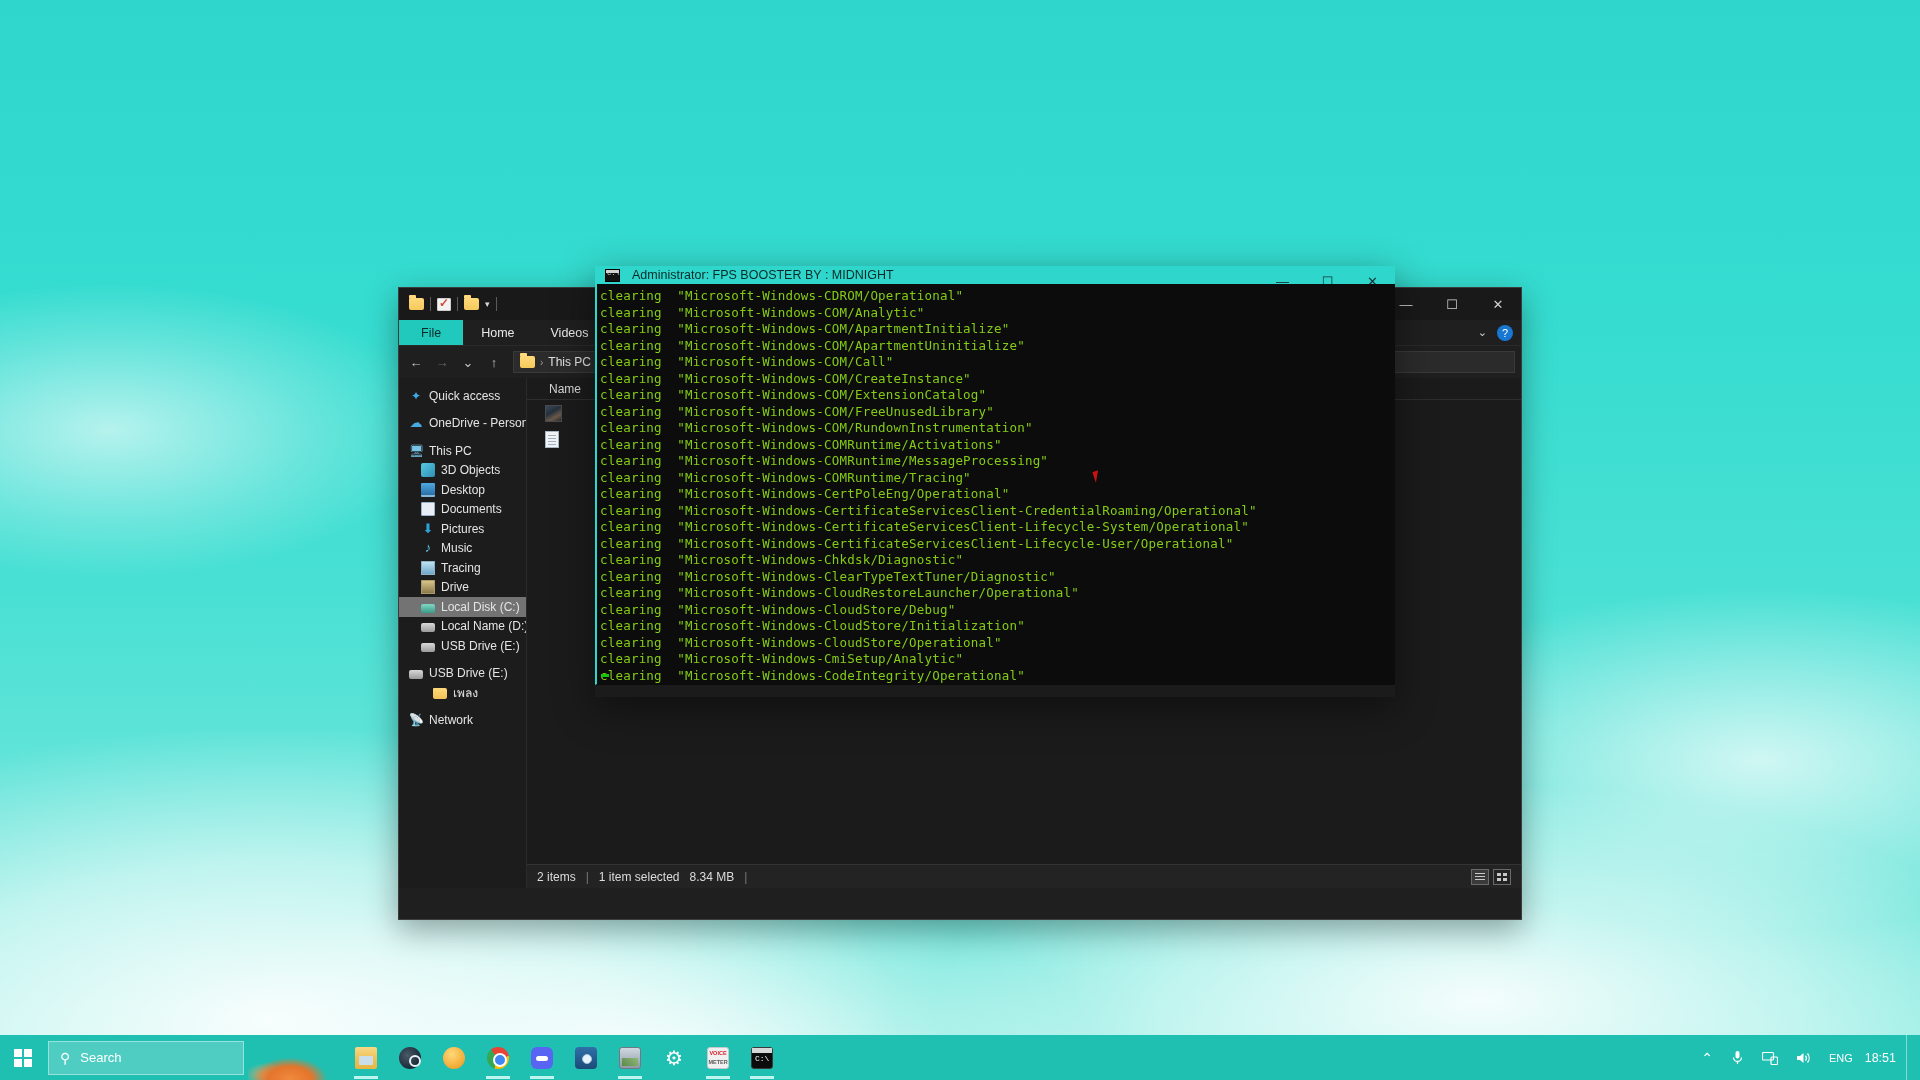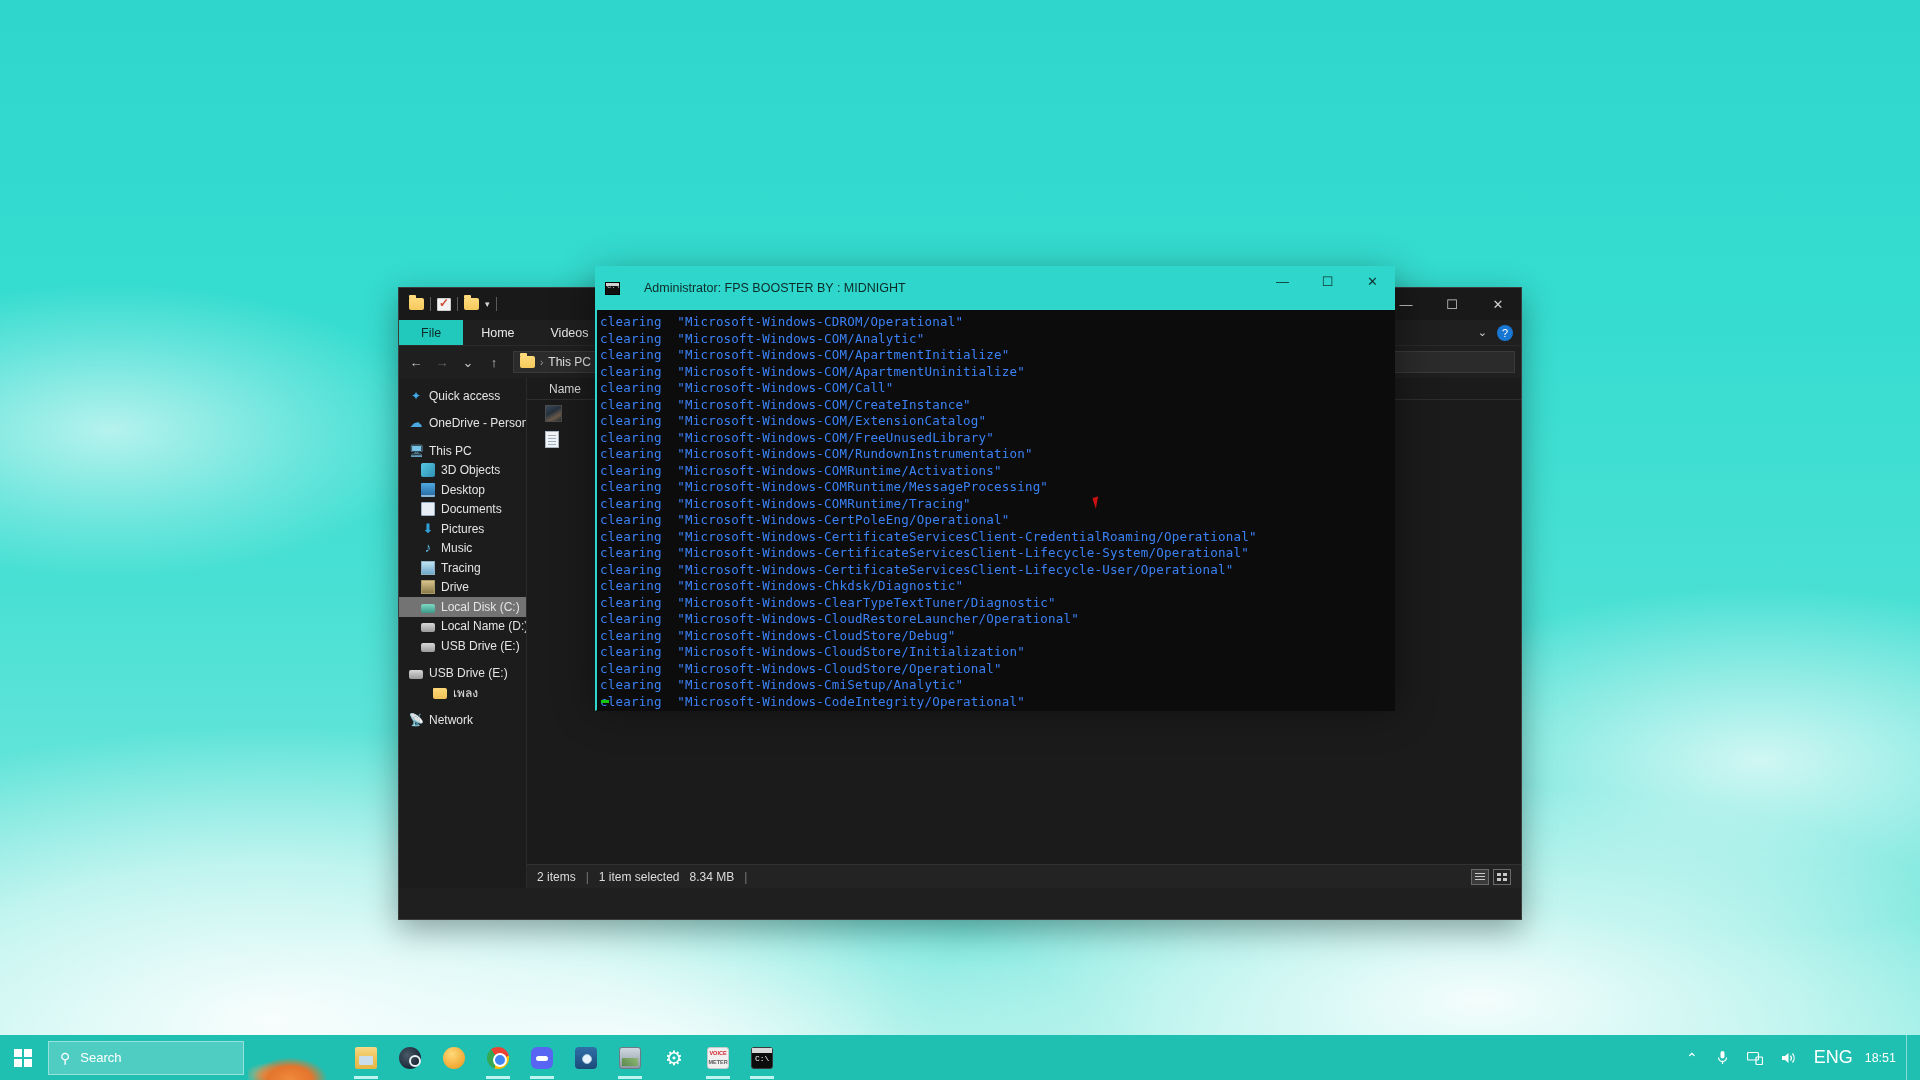--- a/index.html
+++ b/index.html
@@ -226,25 +226,25 @@
   }
 
   
   #console {
     position: absolute;
     left: 595px; top: 266px;
     width: 800px; height: 431px;
     box-shadow: 0 12px 38px rgba(0,0,0,0.42);
   }
   .con-titlebar {
-    height: 44px;
+    height: 18px;
     background: #2fd6cb;
     display:flex; align-items:center;
     padding-left: 10px;
-    gap: 24px;
+    gap: 12px;
     position: relative;
   }
   .con-icon {
     width:15px; height:13px;
     background:#111; border:1px solid #000;
     position:relative;
   }
   .con-icon::after {
     content:"C:\\"; position:absolute; left:1px; top:-1px;
     color:#d8d8d8; font-size:7px;
@@ -274,21 +274,21 @@
     border-right: 1px solid #0c0c0c;
     border-bottom: 1px solid #0c0c0c;
     padding: 4px 0 0 3px;
     position: relative;
     overflow: hidden;
   }
   .con-line {
     font-family: "DejaVu Sans Mono", "Liberation Mono", monospace;
     font-size: 12.5px;
     line-height: 16.5px;
-    color: #3b82f6;
+    color: #84cc16;
     white-space: pre;
     letter-spacing: 0.2px;
   }
   .con-cursor {
     position:absolute; left:4px; bottom:7px;
     width:8px; height:3px; background:#16c60c;
   }
 
   
   .thai-overlay {
@@ -437,21 +437,21 @@
   }
 
   .tray {
     margin-left:auto; display:flex; align-items:center; gap:0; padding-right: 6px;
   }
   .tray-item {
     height:45px; display:flex; align-items:center; justify-content:center;
     padding: 0 9px;
     color:#ffffff; font-size:14px;
   }
-  .tray-text { font-size:18px; padding: 0 8px; }
+  .tray-text { font-size:11px; padding: 0 8px; }
   .tray-clock {
     font-size:12.5px; color:#fff; padding: 0 10px 0 4px;
     height:45px; display:flex; align-items:center;
   }
   .show-desktop {
     width: 8px; height:45px;
     border-left: 1px solid rgba(255,255,255,0.45);
   }
 </style>
 </head>

